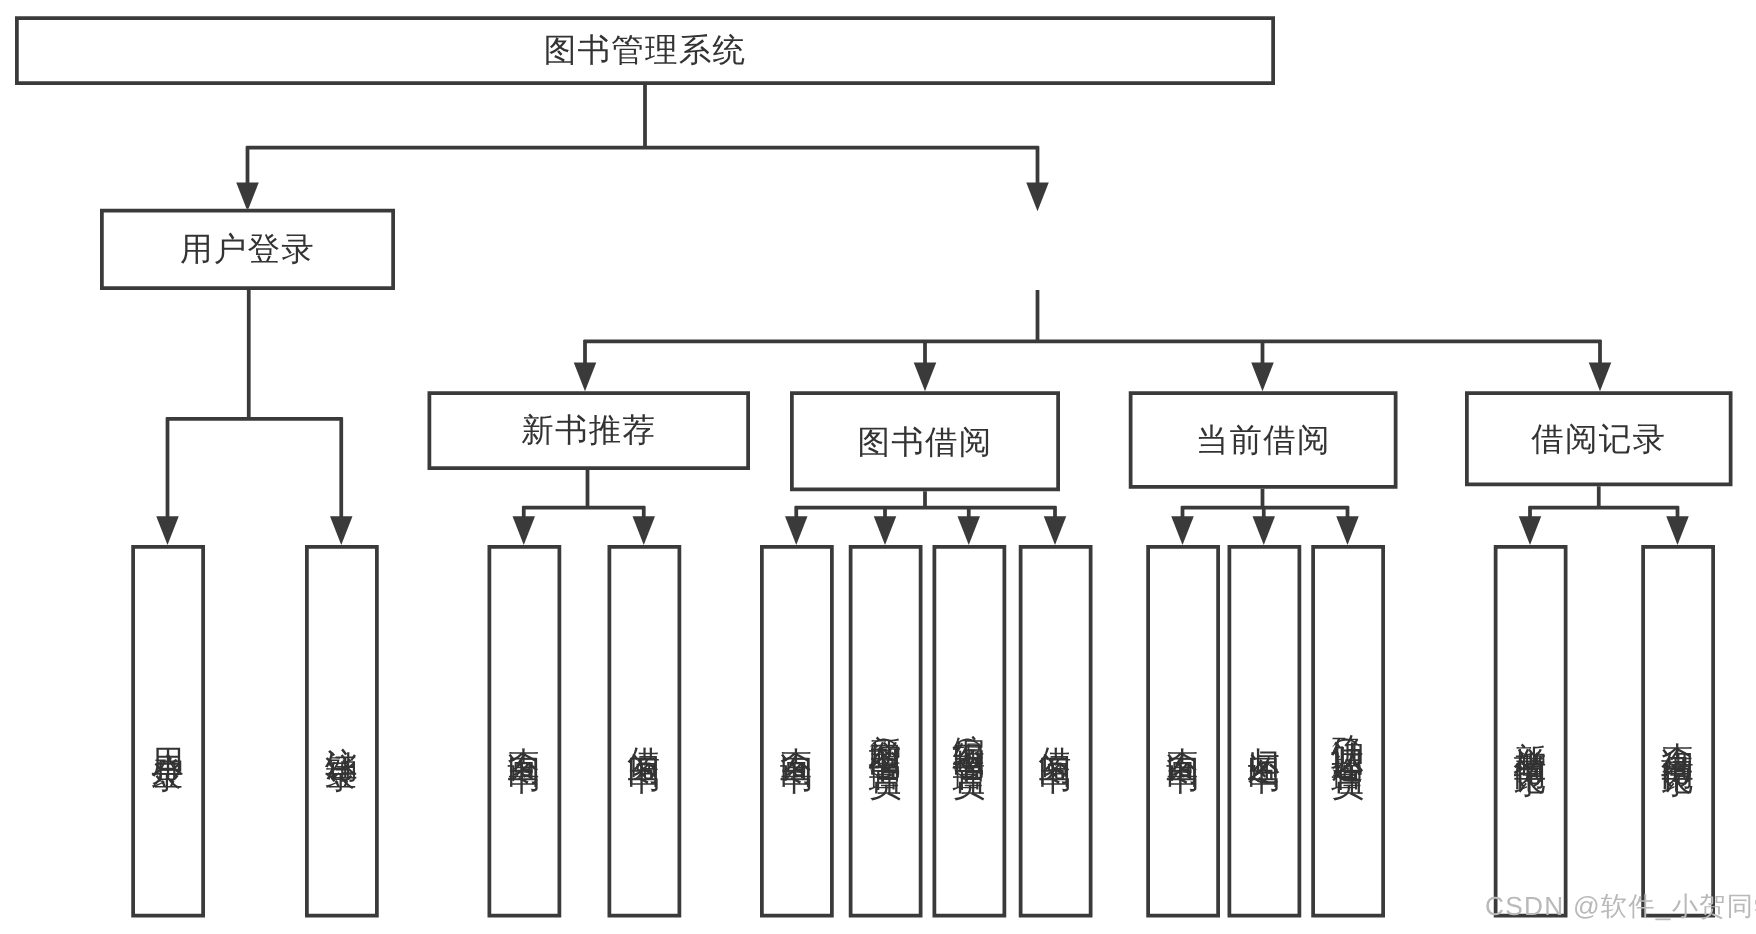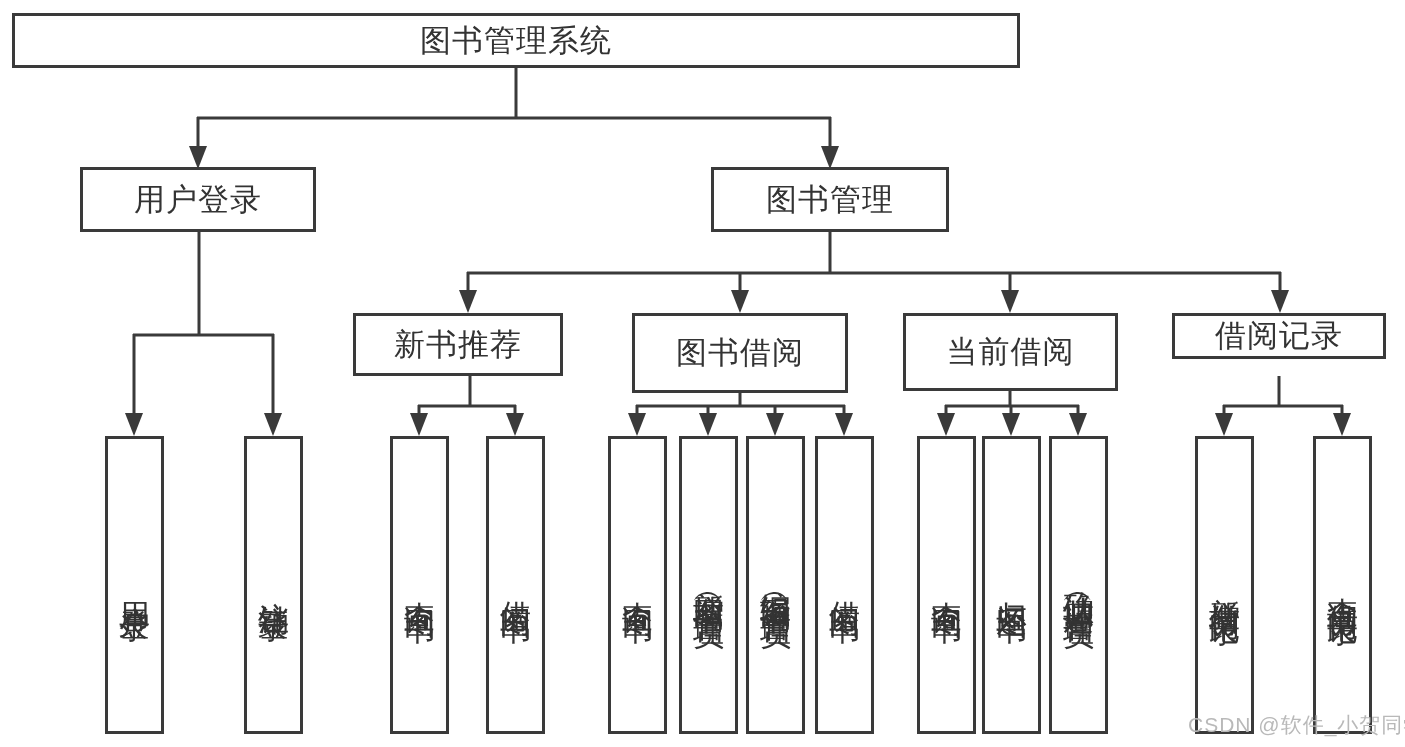--- a/index.html
+++ b/index.html
@@ -22,21 +22,21 @@
   }
   .box {
     position: absolute;
     box-sizing: border-box;
     background: #ffffff;
     border: 3px solid #3a3a3a;
     display: flex;
     align-items: center;
     justify-content: center;
     color: #333333;
-    font-size: 31px;
+    font-size: 26px;
     letter-spacing: 1px;
     z-index: 2;
     white-space: nowrap;
   }
   .leaf span {
     writing-mode: vertical-rl;
     text-orientation: mixed;
     letter-spacing: 4px;
     line-height: 1;
     white-space: nowrap;
@@ -95,34 +95,31 @@
     </g>
   </svg>
 
   <div class="box" style="left:12px; top:13px; width:1008px; height:55px;">
     <span>图书管理系统</span>
   </div>
 
   <div class="box" style="left:80px; top:167px; width:236px; height:65px;">
     <span>用户登录</span>
   </div>
-  <div class="box" style="left:711px; top:167px; width:238px; height:65px;">
-    <span>图书管理</span>
-  </div>
 
-  <div class="box" style="left:353px; top:313px; width:210px; height:63px;text-align:right;">
+  <div class="box" style="left:342px; top:313px; width:258px; height:63px;text-align:right;">
     <span>新书推荐</span>
   </div>
   <div class="box" style="left:632px; top:313px; width:216px; height:80px;">
     <span>图书借阅</span>
   </div>
   <div class="box" style="left:903px; top:313px; width:215px; height:78px;">
     <span>当前借阅</span>
   </div>
-  <div class="box" style="left:1172px; top:313px; width:214px; height:46px;">
+  <div class="box" style="left:1172px; top:313px; width:214px; height:76px;">
     <span>借阅记录</span>
   </div>
 
   <div class="box leaf" style="left:105px; top:436px; width:59px; height:298px;">
     <span>用户登录</span>
   </div>
   <div class="box leaf" style="left:244px; top:436px; width:59px; height:298px;">
     <span>注销登录</span>
   </div>
 

